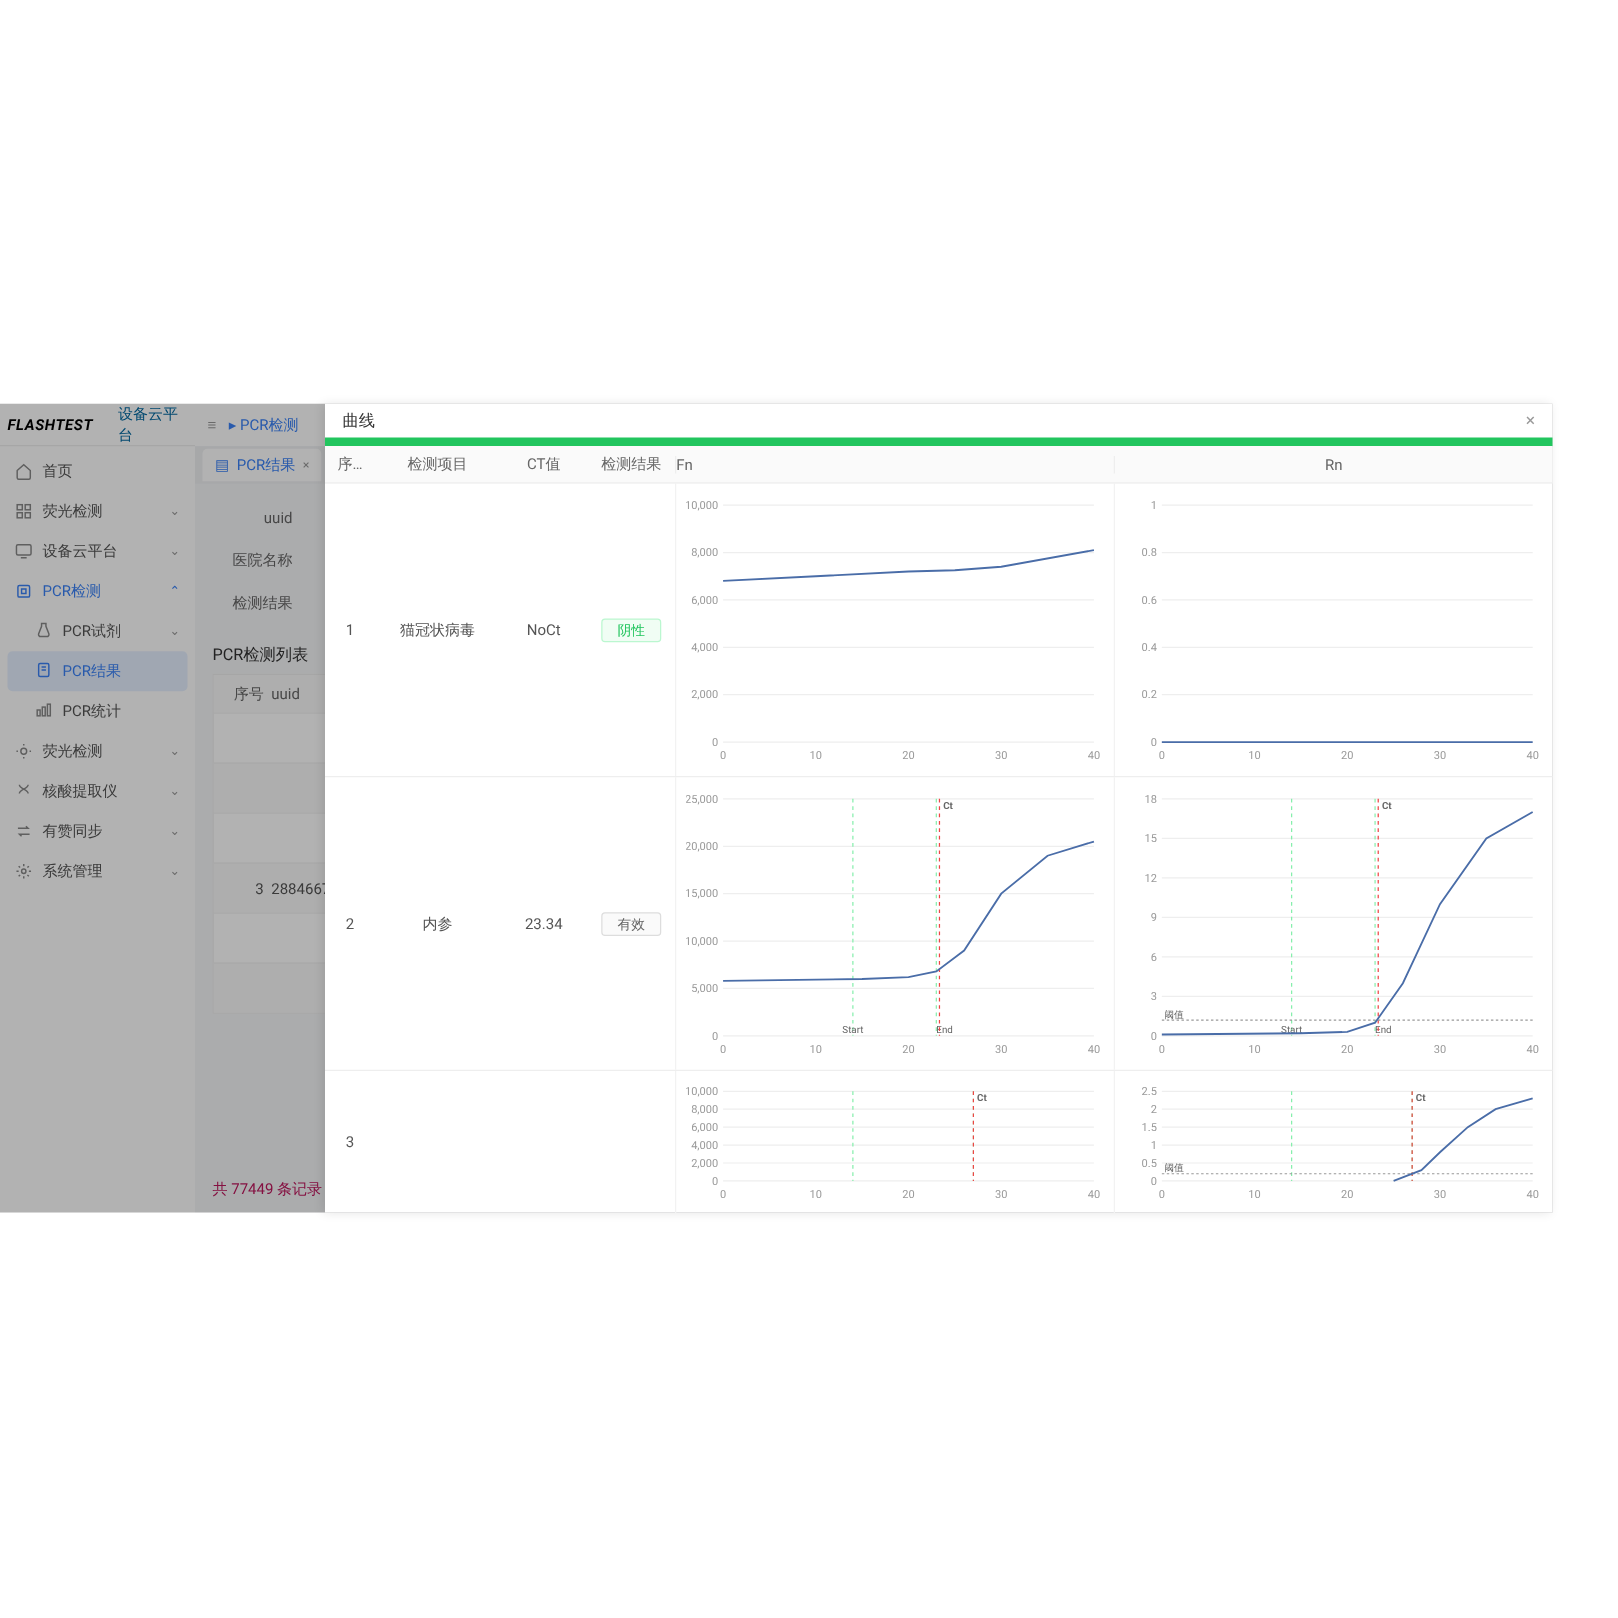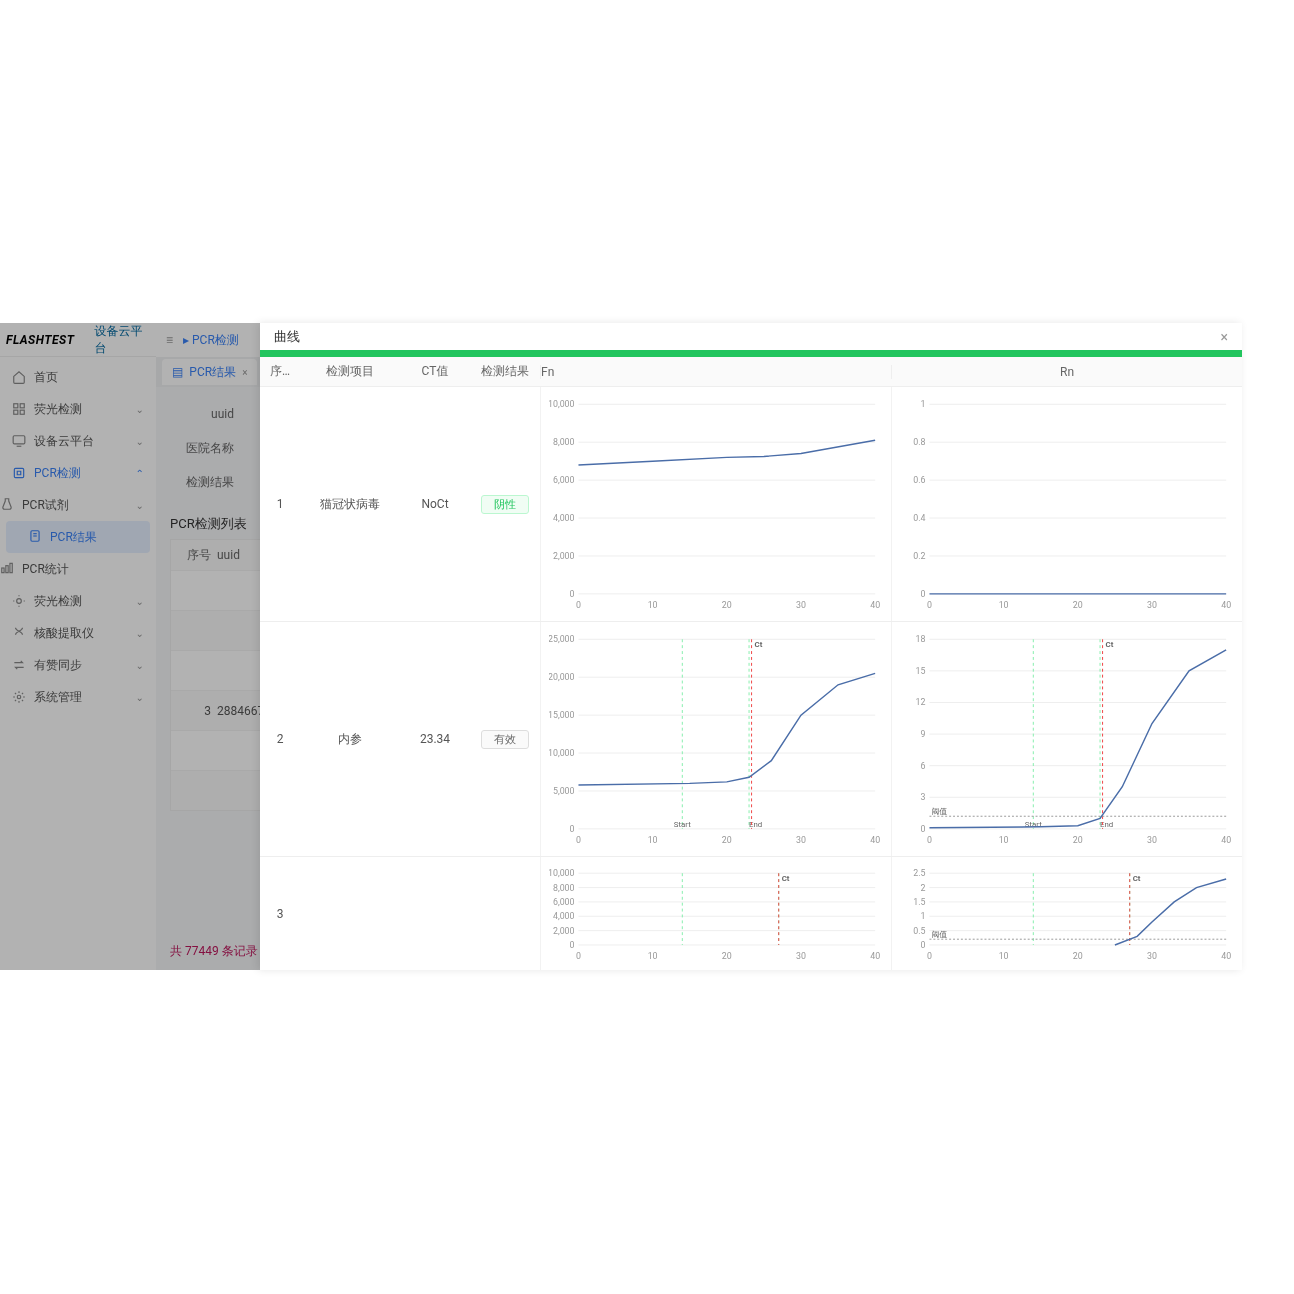--- a/index.html
+++ b/index.html
@@ -7,21 +7,21 @@
 .app-wrap{position:absolute;top:323px;left:0;width:1242px;height:647px;background:#f5f5f5}
 .overlay{position:absolute;inset:0;background:rgba(0,0,0,.3);z-index:5}
 .sidebar{position:absolute;left:0;top:0;width:156px;height:647px;background:#fff;z-index:2}
 .logo-row{height:34px;display:flex;align-items:center;padding:0 6px;font-size:12px;border-bottom:1px solid #eee}
 .logo-brand{font-weight:700;letter-spacing:.5px;font-style:italic}
 .logo-sub{margin-left:20px;color:#0369a1}
 .nav{padding-top:4px}
 .nav-item{display:flex;align-items:center;height:32px;padding:0 12px;font-size:12px;color:#555;cursor:pointer;justify-content:space-between}
 .nav-item .left{display:flex;align-items:center;gap:8px}
 .nav-item.blue{color:#3b82f6}
-.nav-sub{height:32px;display:flex;align-items:center;font-size:12px;color:#555;justify-content:space-between;padding-right:12px}
+.nav-sub{padding-left:28px;height:32px;display:flex;align-items:center;font-size:12px;color:#555;justify-content:space-between;padding-right:12px}
 .nav-sub.active{background:#e6f0ff;color:#3b82f6;border-radius:4px;margin:0 6px;padding-left:22px;padding-right:6px}
 .chev{font-size:10px;color:#999}
 .icon{display:inline-flex;width:14px;height:14px;align-items:center;justify-content:center}
 .icon svg{width:14px;height:14px}
 .main{position:absolute;left:156px;top:0;right:0;height:647px;background:#f5f6f8;z-index:1}
 .topbar{height:34px;display:flex;align-items:center;padding:0 10px;font-size:12px;color:#666;gap:10px;background:#fff}
 .tab-strip{height:30px;display:flex;align-items:center;background:#f0f1f3;padding:0 6px}
 .tab{height:26px;display:flex;align-items:center;padding:0 10px;font-size:12px;color:#3b82f6;background:#fff;border-radius:4px 4px 0 0;gap:6px}
 .tab .x{color:#999;font-size:10px}
 .filters{padding:10px 14px;font-size:12px;color:#333}

